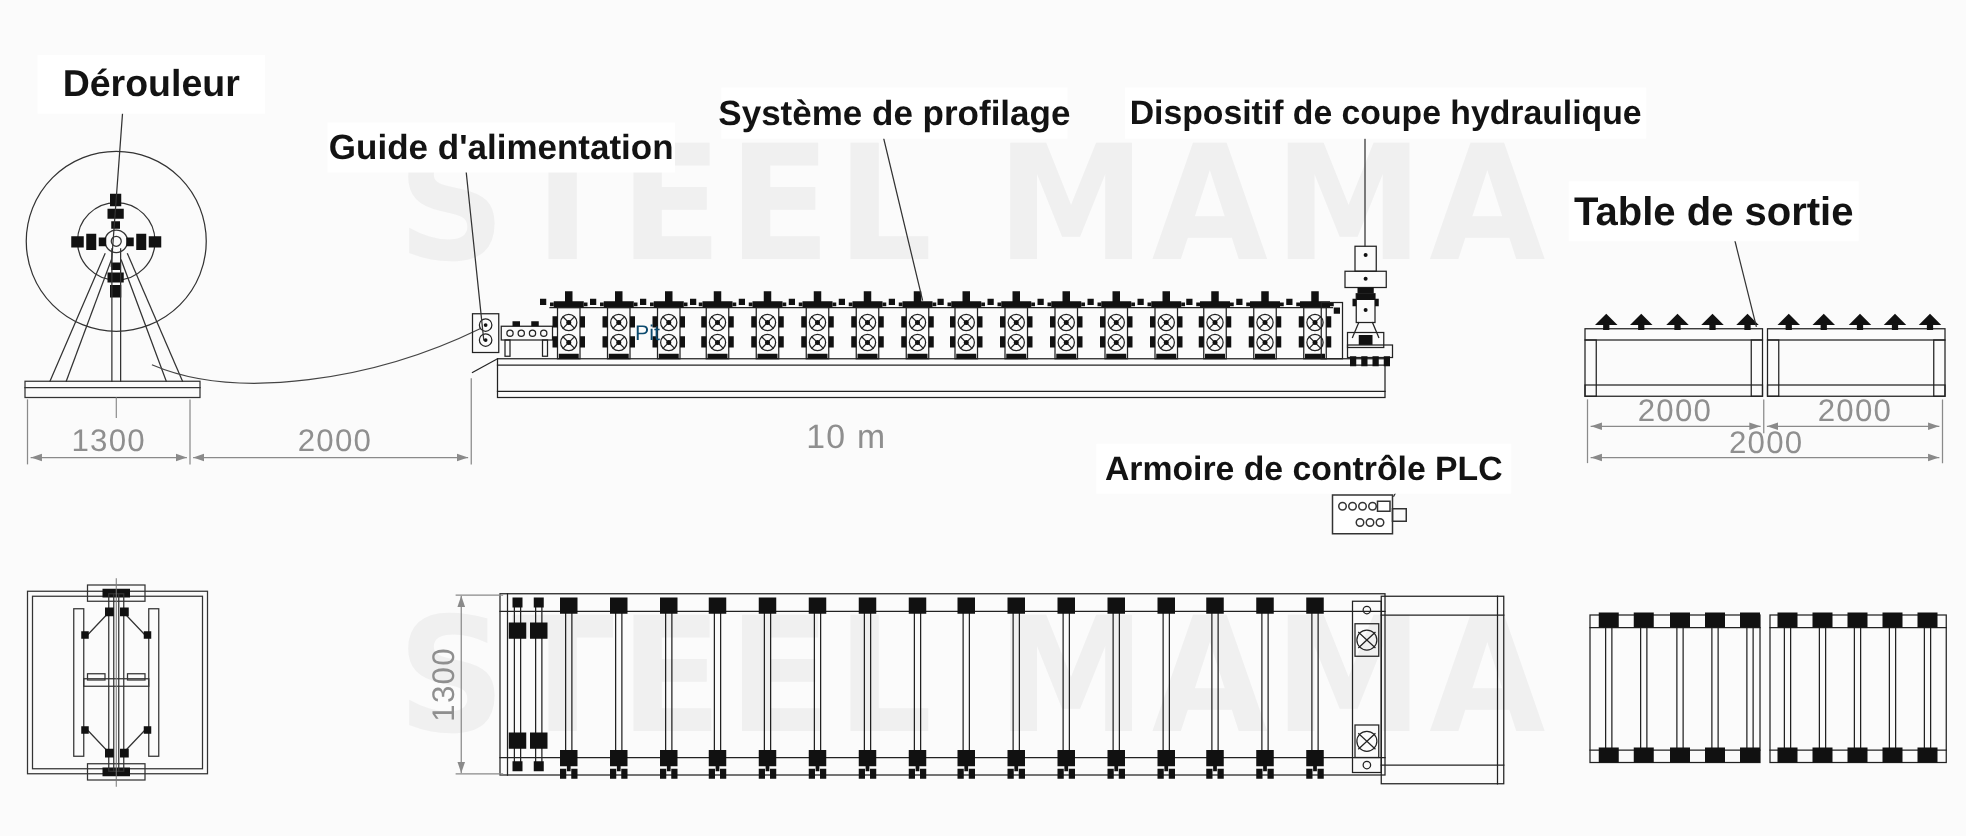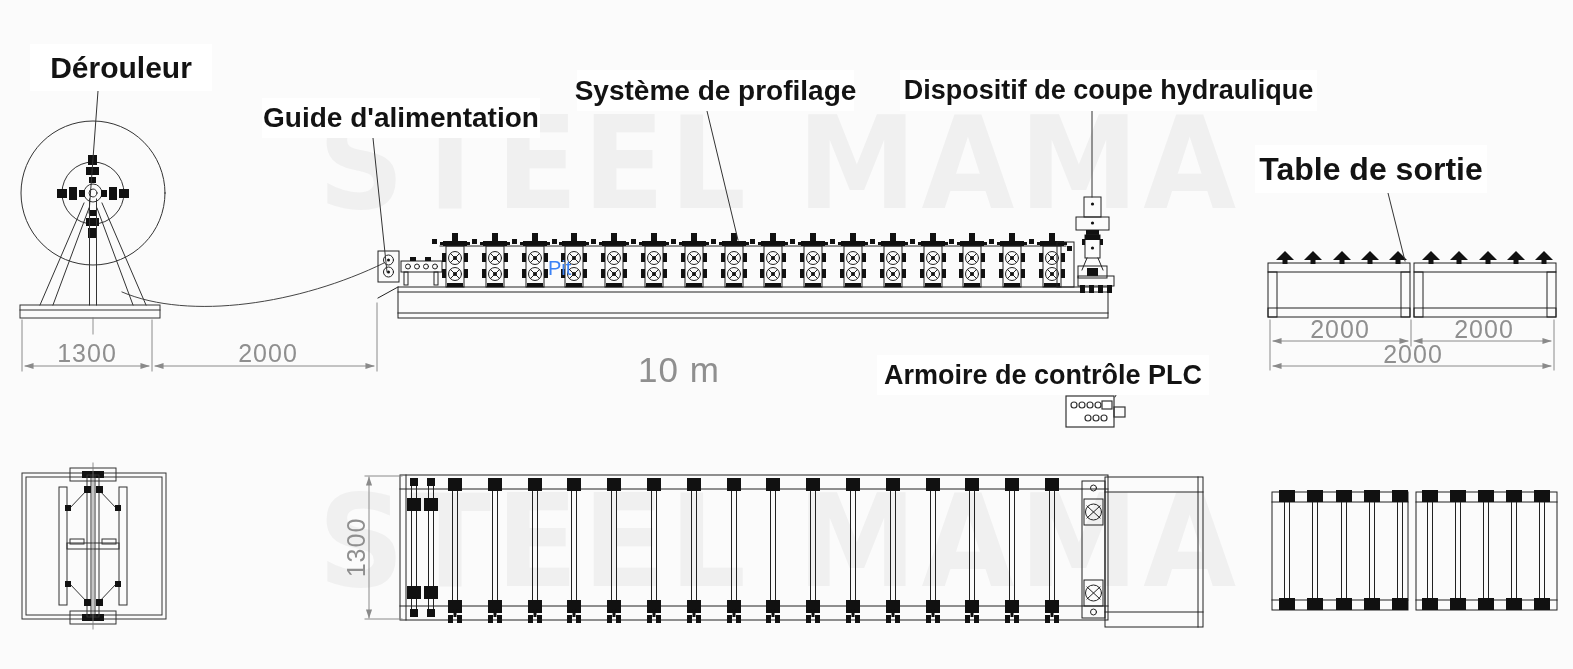--- a/index.html
+++ b/index.html
@@ -20,22 +20,22 @@
     position:absolute;z-index:2;background:#ffffff;color:#131313;
     font-weight:600;line-height:1;display:flex;align-items:center;justify-content:center;
     white-space:nowrap;
   }
   .dim{
     position:absolute;z-index:2;color:#8f8f8f;font-weight:400;
     font-size:25px;letter-spacing:1px;line-height:1;text-align:center;
     white-space:nowrap;
   }
   .pit{
-    position:absolute;z-index:2;color:#3b82f6;font-weight:500;
-    font-size:20px;line-height:1;margin-left:40px;
+    position:absolute;z-index:2;color:#0c4a6e;font-weight:500;
+    font-size:17px;line-height:1;
   }
 </style>
 </head>
 <body>
 
 <div class="stage">
 
   <div class="watermark" style="top:100px;">STEEL MAMA</div>
   <div class="watermark" style="top:478px;">STEEL MAMA</div>
 
@@ -399,21 +399,21 @@
   <div class="label" style="left:1255px;top:145px;width:232px;height:48px;font-size:32px;">Table de sortie</div>
 
   <div class="label" style="left:877px;top:355px;width:332px;height:40px;font-size:27px;text-align:center;">Armoire de contrôle PLC</div>
 
   <div class="pit" style="left:508px;top:258px;">Pit</div>
 
   <div class="dim" style="left:47px;top:341px;width:80px;">1300</div>
 
   <div class="dim" style="left:228px;top:341px;width:80px;">2000</div>
 
-  <div class="dim" style="left:638px;top:352px;width:78px;font-size:35px;">10 m</div>
+  <div class="dim" style="left:638px;top:336px;width:78px;font-size:27px;">10 m</div>
 
   <div class="dim" style="left:316px;top:535px;width:80px;transform:rotate(-90deg);">1300</div>
 
   <div class="dim" style="left:1300px;top:317px;width:80px;">2000</div>
 
   <div class="dim" style="left:1444px;top:317px;width:80px;">2000</div>
 
   <div class="dim" style="left:1373px;top:342px;width:80px;">2000</div>
 
 </div>

